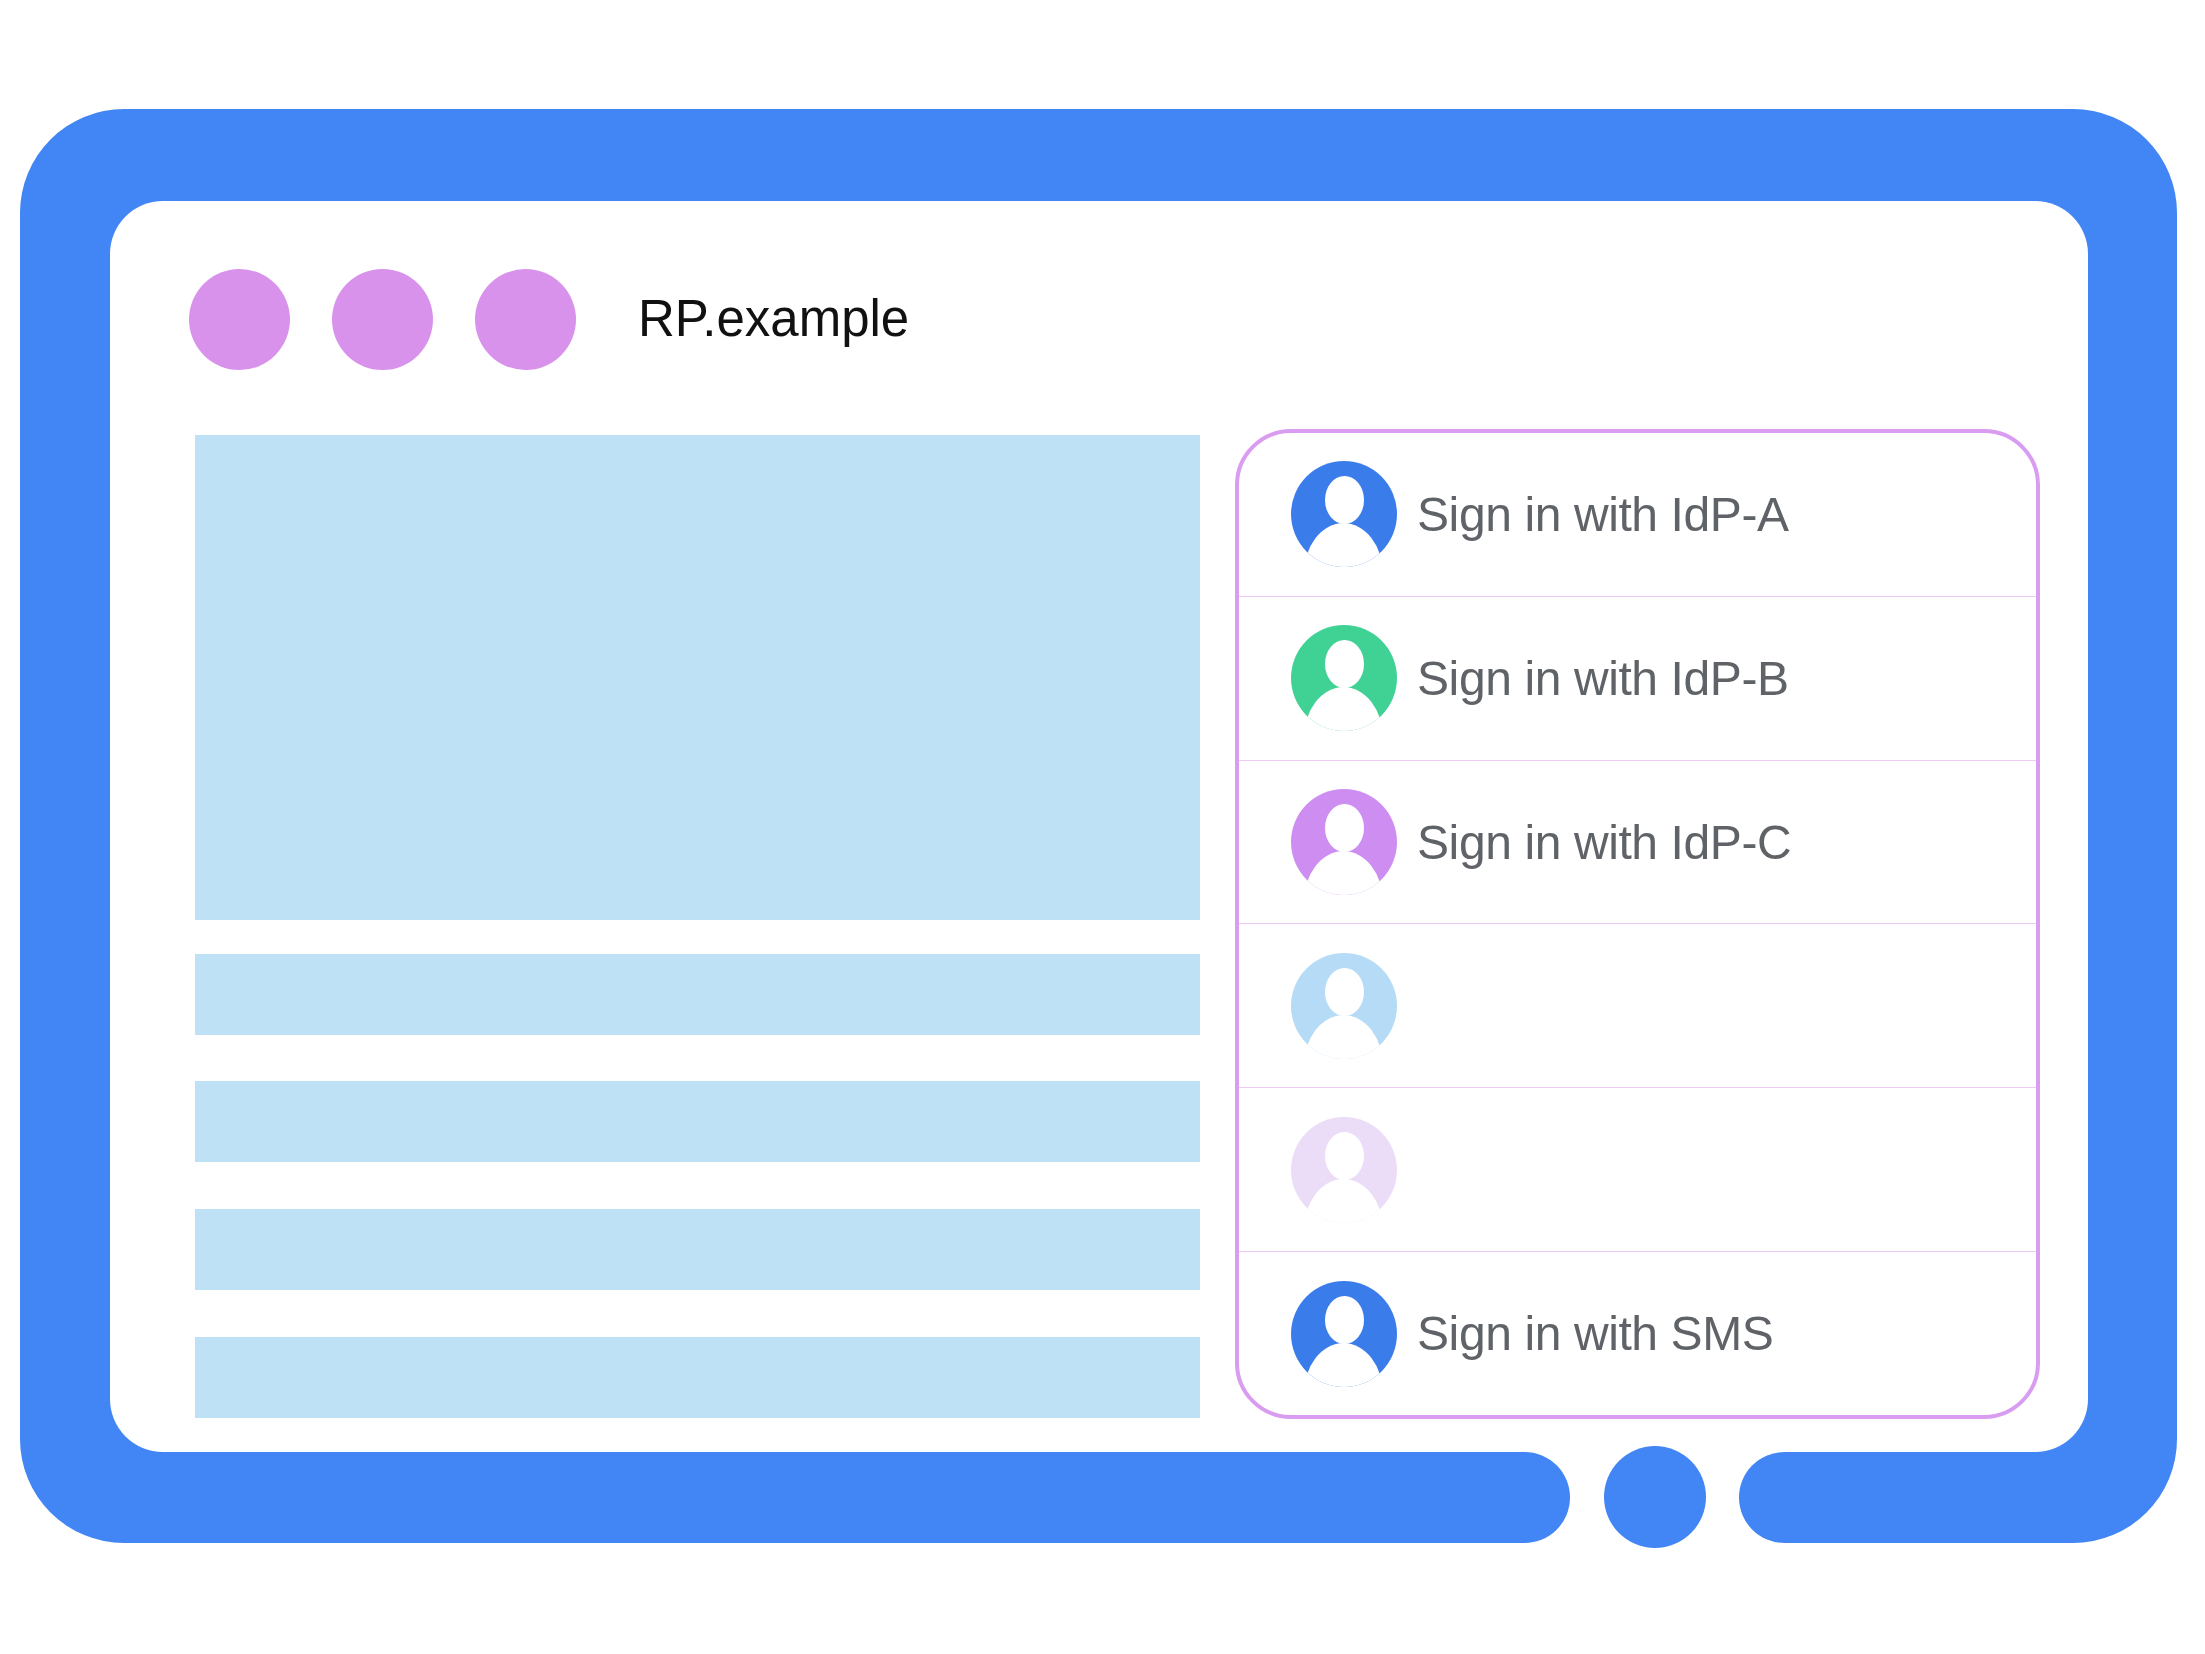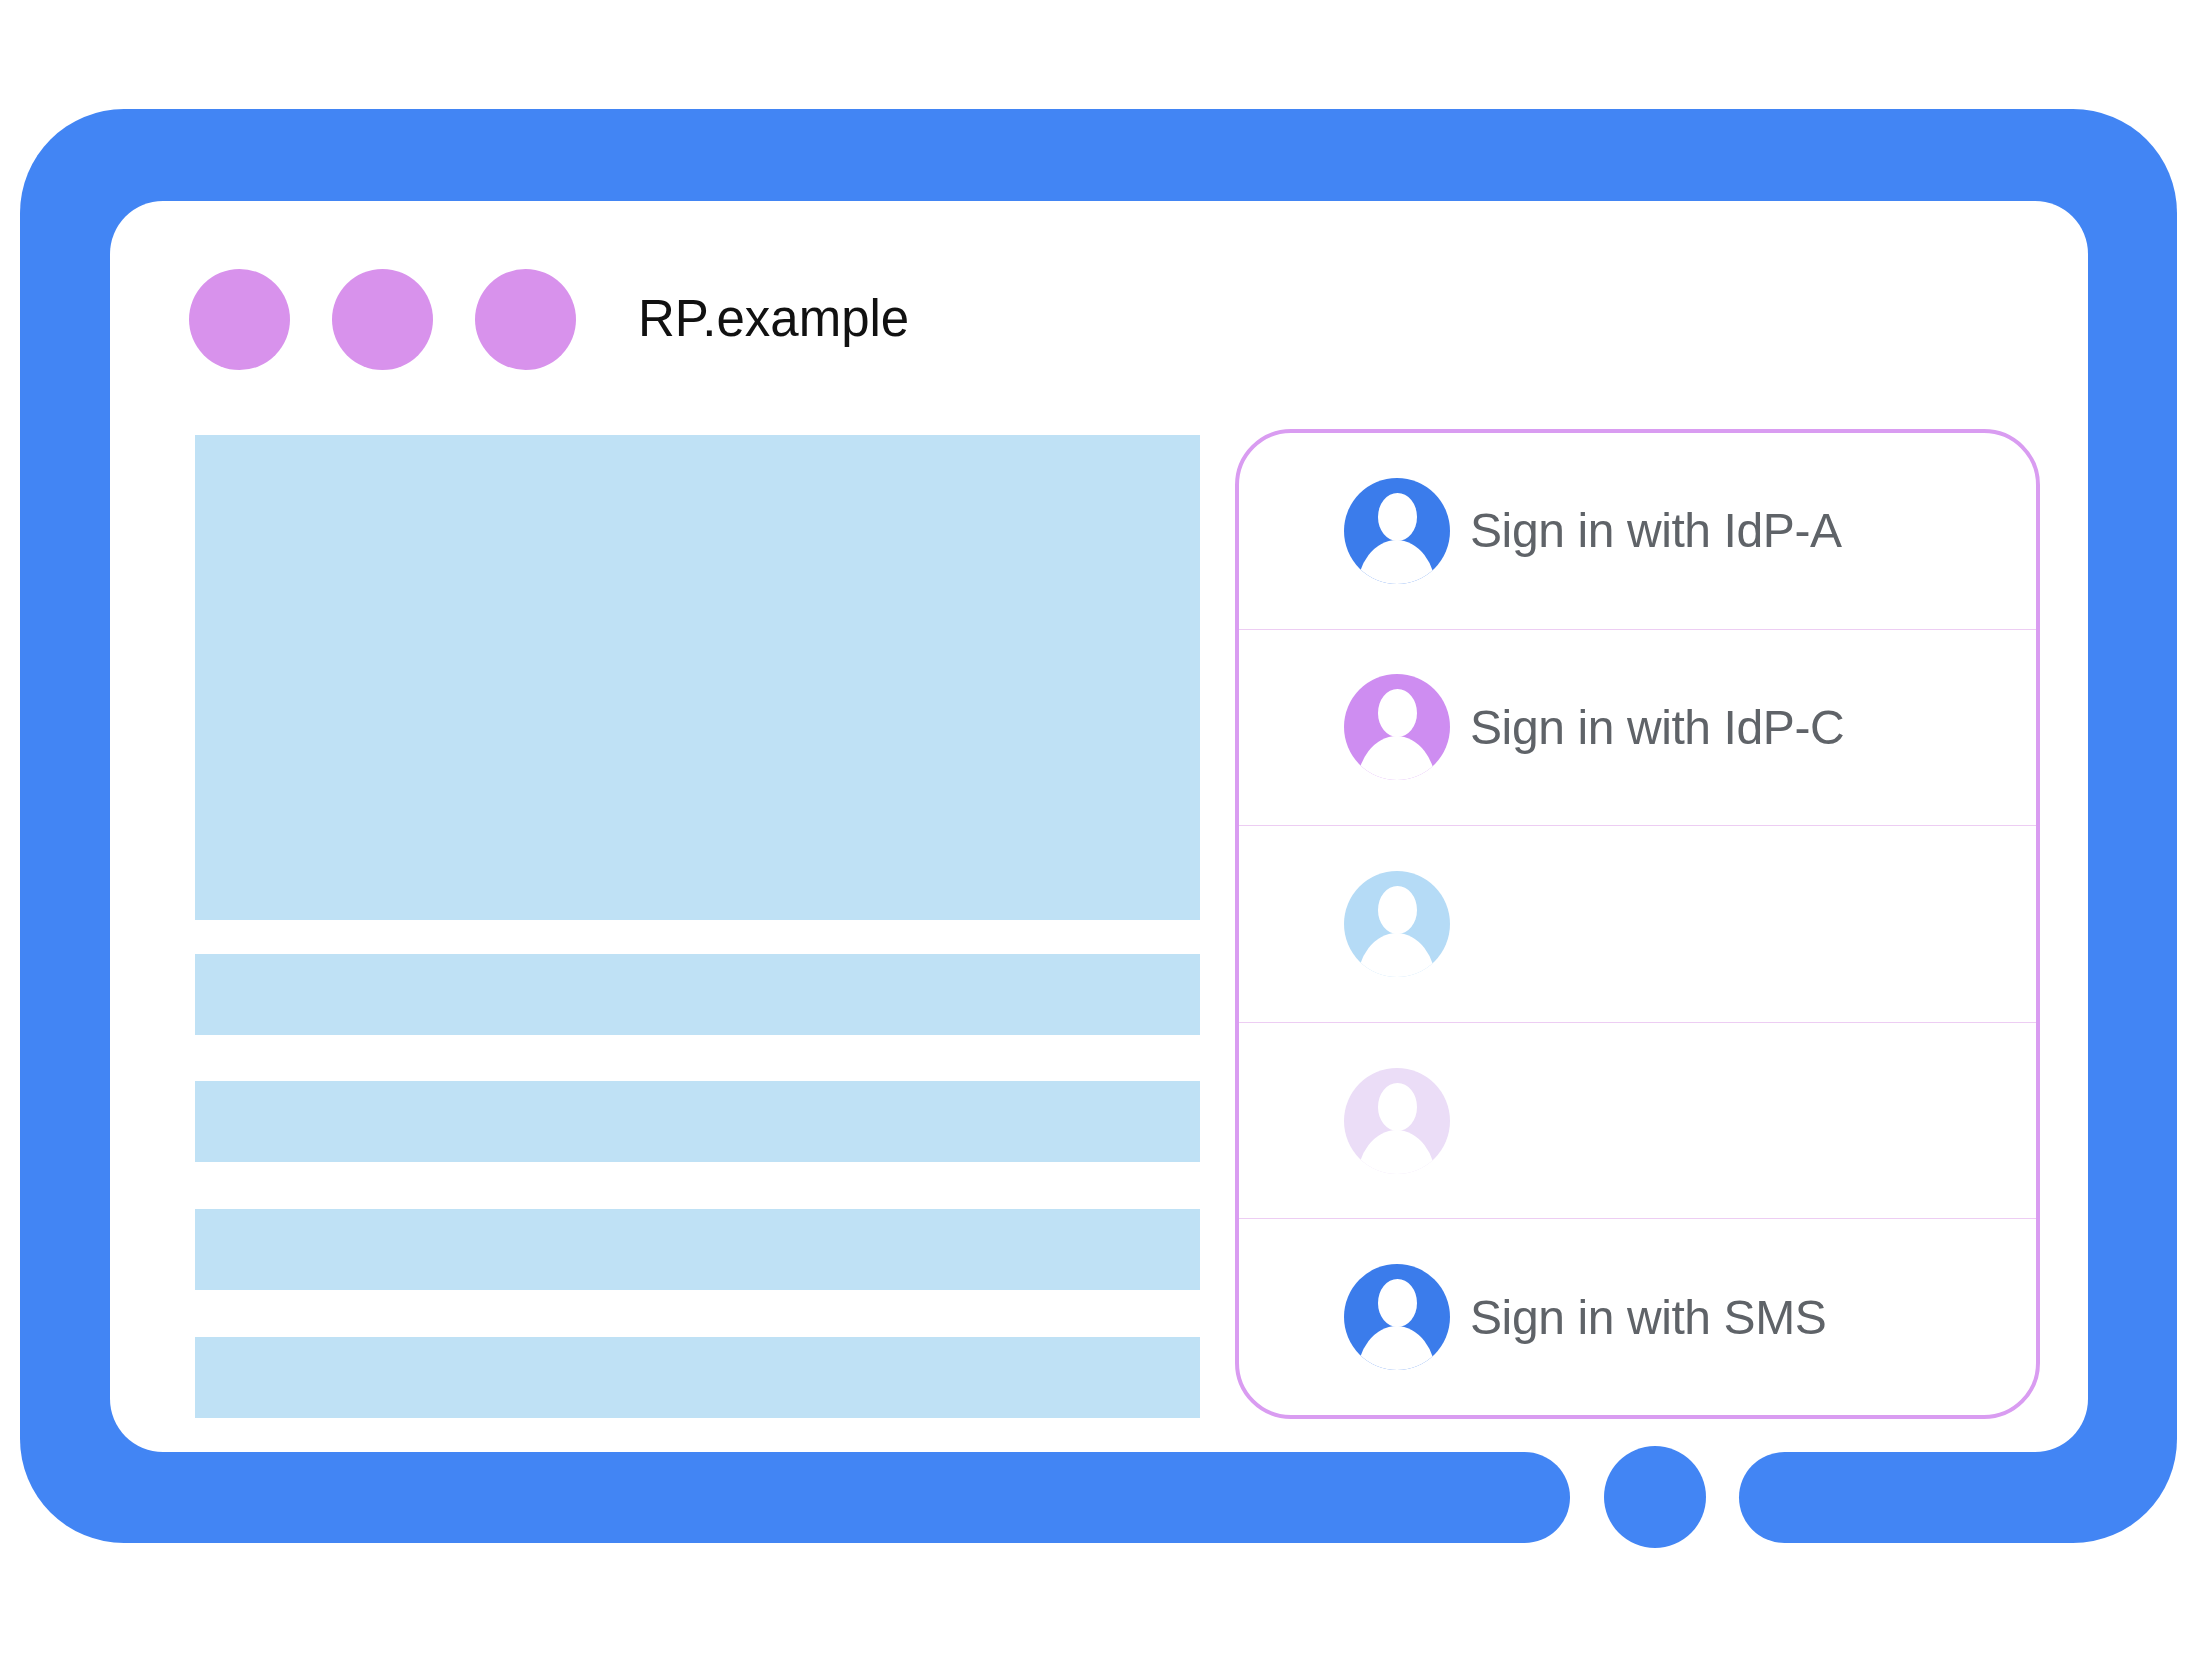--- a/index.html
+++ b/index.html
@@ -95,21 +95,21 @@
     border: 4.4px solid var(--panel-border, #D99CF1);
     border-radius: 56px;
     display: flex;
     flex-direction: column;
     overflow: hidden;
   }
   .row {
     flex: 1 1 0;
     display: flex;
     align-items: center;
-    padding-left: 105px;
+    padding-left: 52px;
     box-sizing: border-box;
     cursor: pointer;
   }
   .row + .row {
     border-top: 1.8px solid var(--divider, #EDCDF3);
   }
   .avatar {
     position: relative;
     width: 106px; height: 106px;
     border-radius: 50%;
@@ -165,20 +165,27 @@
 
       <div class="panel" id="panel">
   <div class="row">
     <span class="avatar" style="background: rgb(59, 124, 235);">
       <span class="head"></span>
       <span class="torso"></span>
     </span>
     <span class="label">Sign in with IdP-A</span>
   </div>
 
+  <div class="row">
+    <span class="avatar" style="background: rgb(64, 209, 148);">
+      <span class="head"></span>
+      <span class="torso"></span>
+    </span>
+    <span class="label">Sign in with IdP-B</span>
+  </div>
 
   <div class="row">
     <span class="avatar" style="background: rgb(206, 141, 241);">
       <span class="head"></span>
       <span class="torso"></span>
     </span>
     <span class="label">Sign in with IdP-C</span>
   </div>
 
   <div class="row">

